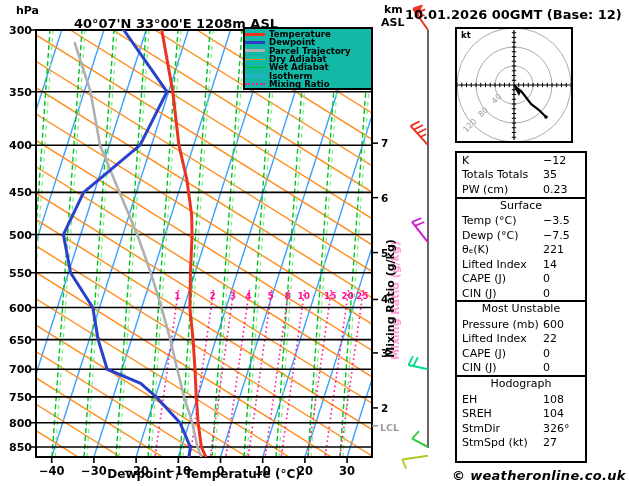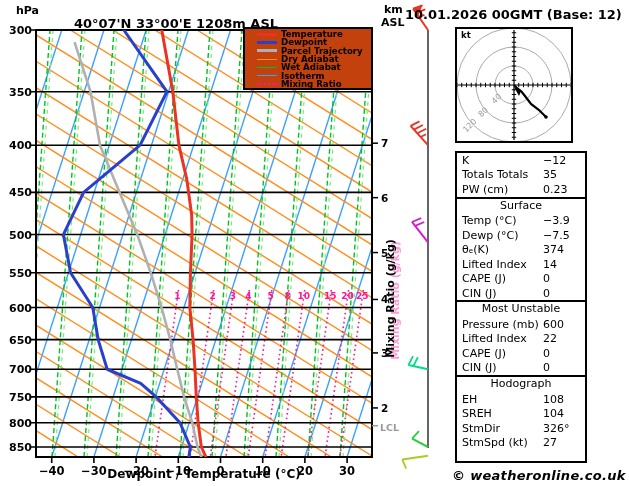--- a/index.html
+++ b/index.html
@@ -2,22 +2,22 @@
 <html><head>
 <meta charset="utf-8">
 <style>
   html,body{margin:0;padding:0;background:#fff;}
   #stage{position:relative;width:629px;height:486px;background:#fff;overflow:hidden;
          font-family:"DejaVu Sans","Liberation Sans",sans-serif;color:#000;}
   #stage div{position:absolute;}
   .ttl{font-weight:bold;font-size:13px;white-space:nowrap;}
   .unit{font-size:11px;font-weight:bold;text-align:right;}
   svg{position:absolute;left:0;top:0;}
-  .legend{left:243px;top:27px;width:130px;height:63px;border:2px solid #000;background:#c2410c;
-          box-sizing:border-box;padding:1px 0 0 12px;z-index:5;}
+  .legend{left:243px;top:27px;width:130px;height:63px;border:2px solid #000;background:#14b8a6;
+          box-sizing:border-box;padding:1px 0 0 0;z-index:5;}
   .lrow{position:relative !important;display:flex;align-items:center;height:8.3px;}
   .lsamp{display:inline-block;width:20px;margin-right:4px;flex:0 0 20px;}
   .llab{font-size:8.6px;font-weight:600;white-space:nowrap;line-height:8px;}
   .panel{left:455px;top:151px;width:132px;height:312px;border:2px solid #000;background:#fff;
          box-sizing:border-box;font-size:11px;}
   .psec{position:relative !important;border-top:2px solid #000;}
   .psec:first-child{border-top:none;}
   .prow{position:relative !important;display:flex;height:14.55px;align-items:center;padding-left:5px;}
   .phead{position:relative !important;display:block;height:14.55px;line-height:14.5px;text-align:center;}
   .plab{flex:0 0 81px;white-space:nowrap;}
@@ -355,29 +355,29 @@
         </div>
         <div class="prow">
           <span class="plab">PW (cm)</span>
           <span class="pval">0.23</span>
         </div>
       </div>
       <div class="psec">
         <div class="phead">Surface</div>
         <div class="prow">
           <span class="plab">Temp (°C)</span>
-          <span class="pval">−3.9</span>
+          <span class="pval">−3.5</span>
         </div>
         <div class="prow">
           <span class="plab">Dewp (°C)</span>
           <span class="pval">−7.5</span>
         </div>
         <div class="prow">
           <span class="plab">θₑ(K)</span>
-          <span class="pval">374</span>
+          <span class="pval">221</span>
         </div>
         <div class="prow">
           <span class="plab">Lifted Index</span>
           <span class="pval">14</span>
         </div>
         <div class="prow">
           <span class="plab">CAPE (J)</span>
           <span class="pval">0</span>
         </div>
         <div class="prow">

